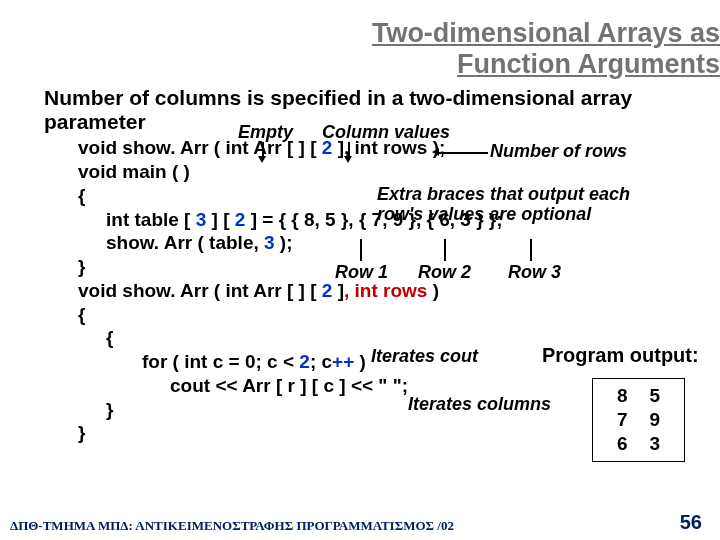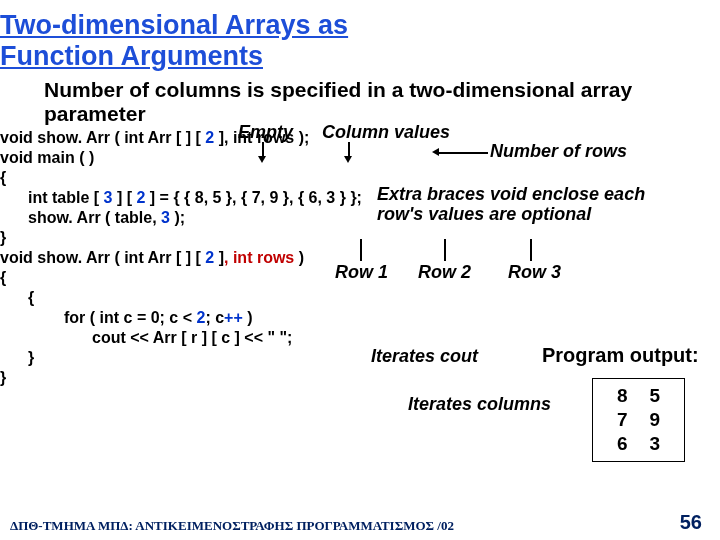--- a/index.html
+++ b/index.html
@@ -6,39 +6,40 @@
     margin: 0;
     padding: 0;
     width: 720px;
     height: 540px;
     font-family: Arial, Helvetica, sans-serif;
     background: #fff;
     position: relative;
     overflow: hidden;
   }
   .title {
-    text-align: left;
+    text-align: right;
     font-weight: bold;
-    color: #1d4ed8;
+    color: #737373;
     font-size: 27px;
     line-height: 1.15;
-    padding-top: 10px;
+    padding-top: 18px;
     text-decoration: underline;
   }
   .subtitle {
     color: #000;
     font-weight: bold;
     font-size: 21px;
     margin: 6px 0 0 44px;
     line-height: 1.15;
   }
   .code-area {
     position: relative;
+    margin-left: 78px;
     margin-top: 2px;
-    font-size: 16px;
+    font-size: 19px;
     font-weight: bold;
     color: #000;
     line-height: 1.25;
   }
   .code-area .blue { color: #0033cc; }
   .code-area .red  { color: #c00000; }
   .note {
     position: absolute;
     font-style: italic;
     font-weight: bold;
@@ -105,21 +106,21 @@
 <div class="title">
   <span>Two-dimensional Arrays as</span><br>
   <span>Function Arguments</span>
 </div>
 
 <div class="subtitle">Number of columns is specified in a two-dimensional array parameter</div>
 
 <div class="note" style="left:238px; top:122px;">Empty</div>
 <div class="note" style="left:322px; top:122px;">Column values</div>
 <div class="note" style="left:490px; top:141px;">Number of rows</div>
-<div class="note" style="left:377px; top:184px;">Extra braces void enclose each</div>
+<div class="note" style="left:377px; top:184px;">Extra braces that output each</div>
 <div class="note" style="left:377px; top:204px;">row's values are optional</div>
 <div class="note" style="left:335px; top:262px;">Row 1</div>
 <div class="note" style="left:418px; top:262px;">Row 2</div>
 <div class="note" style="left:508px; top:262px;">Row 3</div>
 <div class="note" style="left:371px; top:346px;">Iterates cout</div>
 <div class="note" style="left:408px; top:394px;">Iterates columns</div>
 
 <div class="arrow-line down" style="left:262px; top:142px; height:16px;"></div>
 <div class="arrow-head-down" style="left:258px; top:156px;"></div>
 <div class="arrow-line down" style="left:348px; top:142px; height:16px;"></div>

